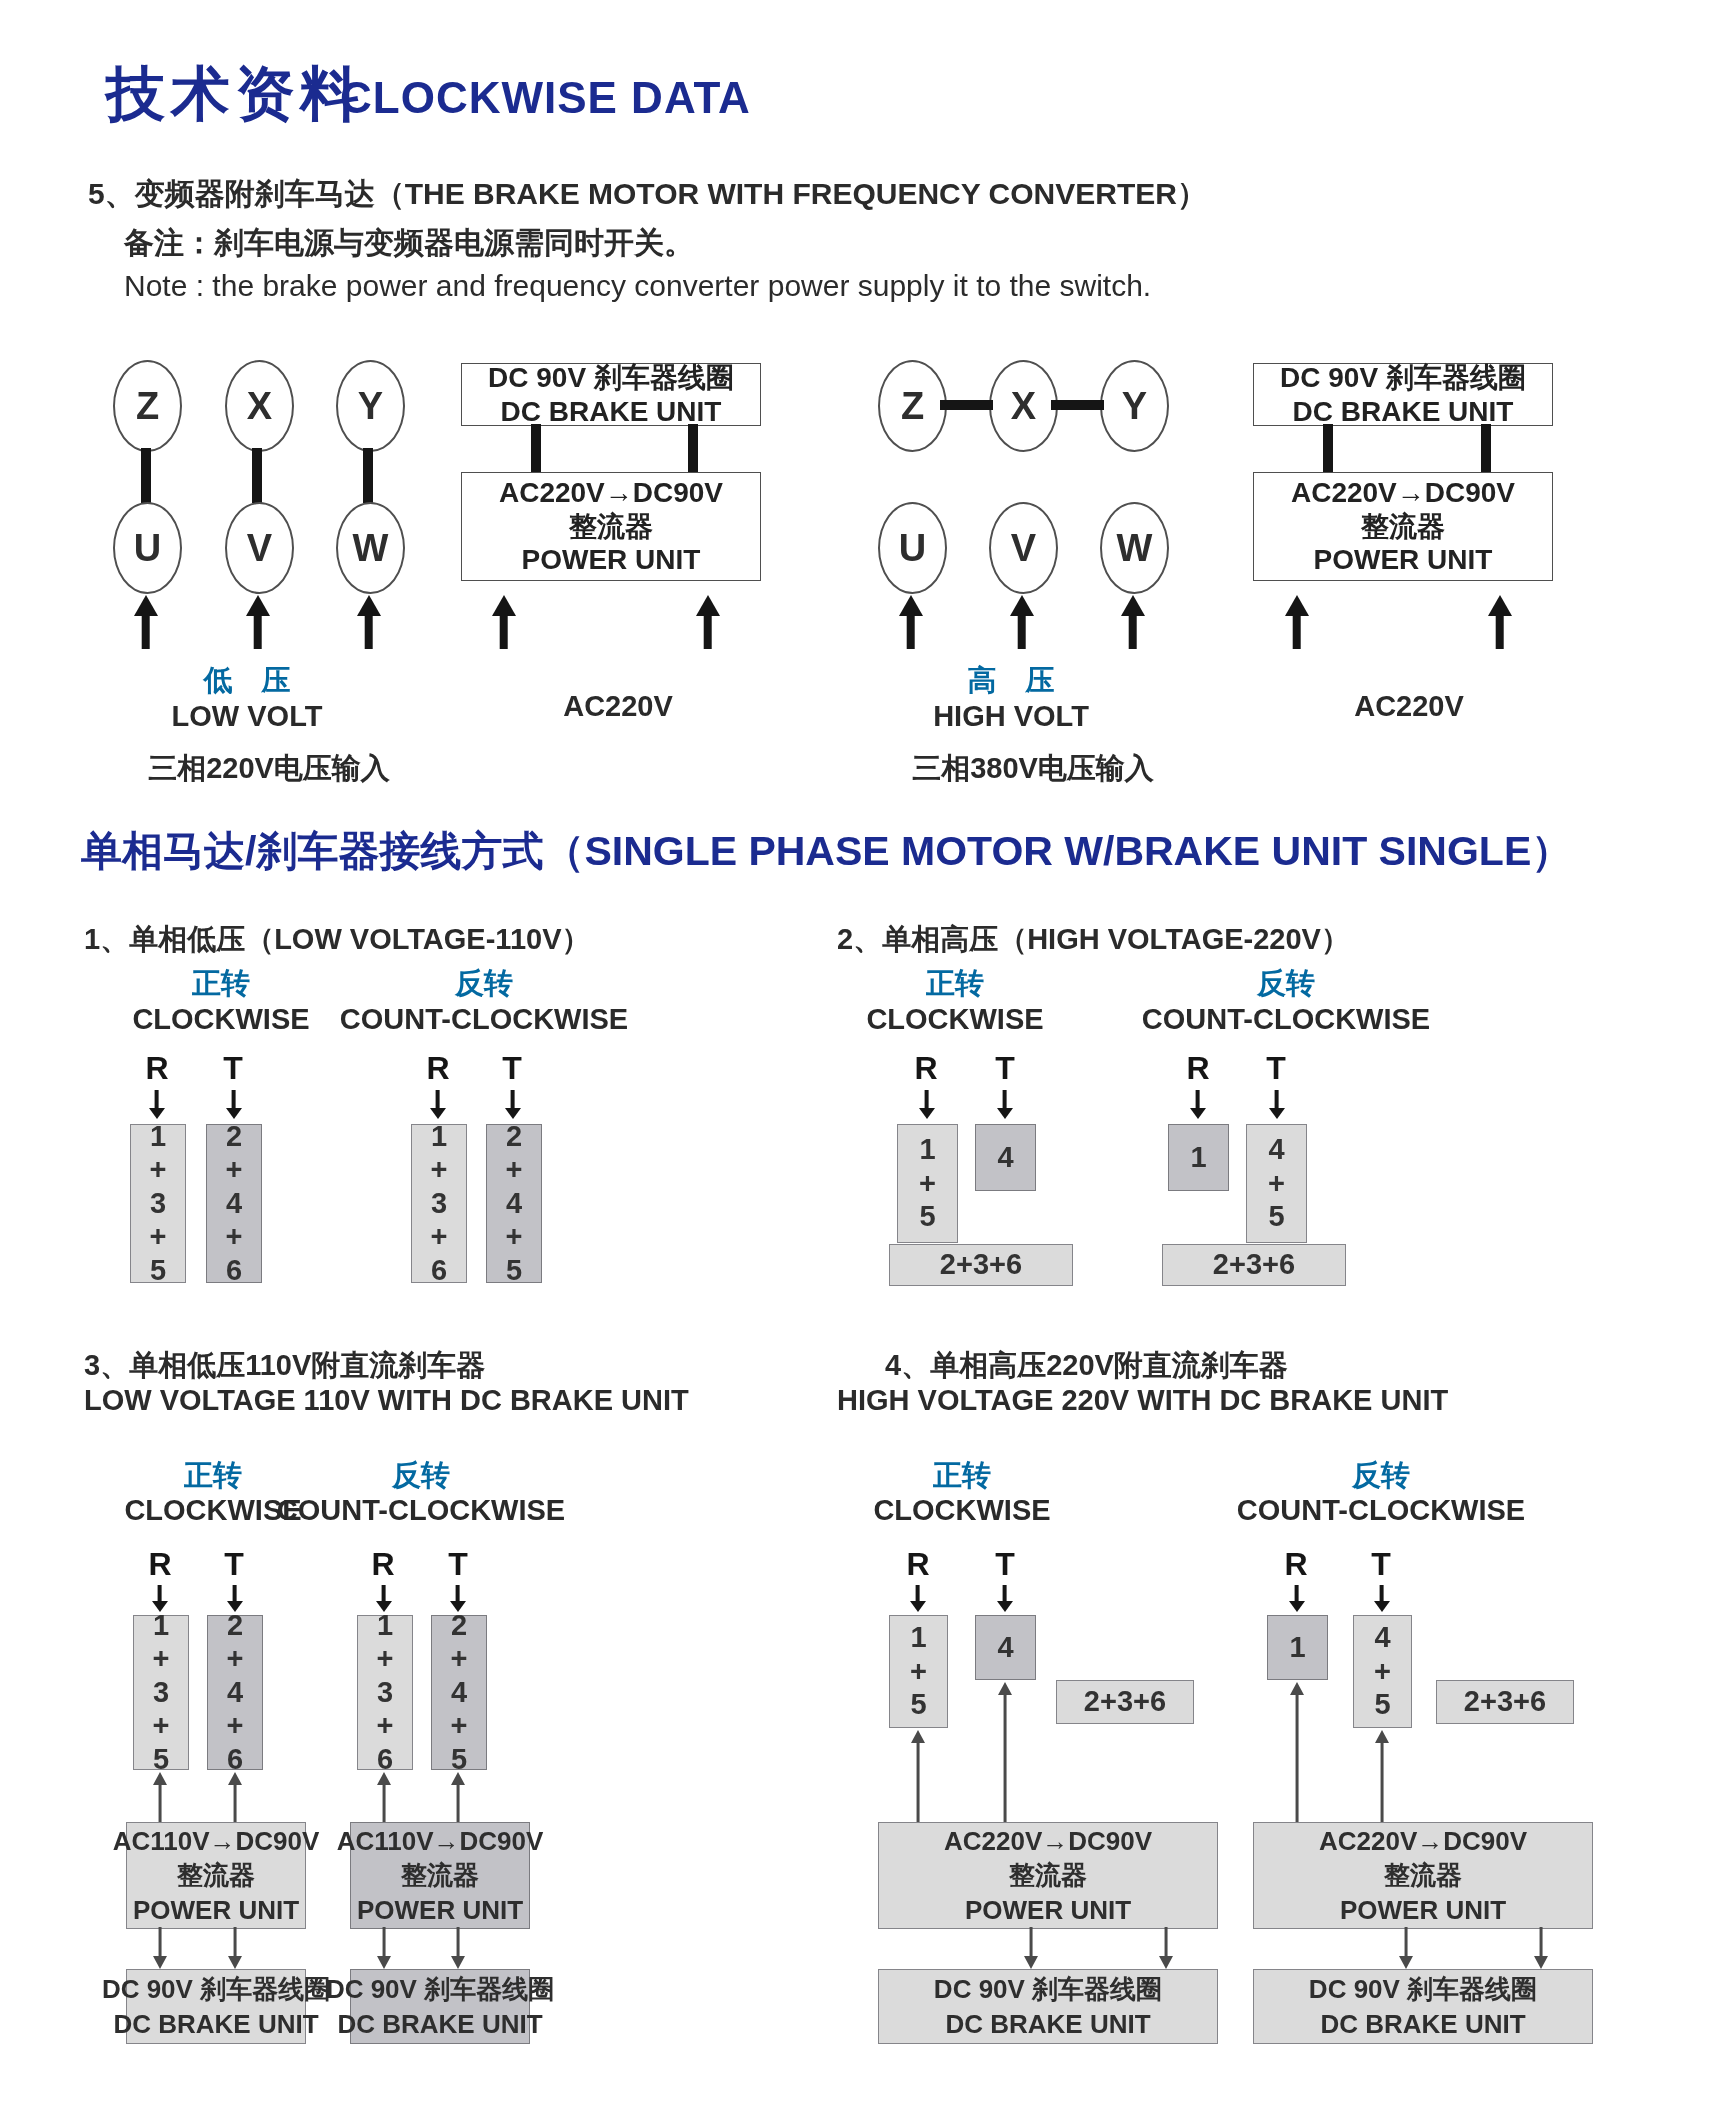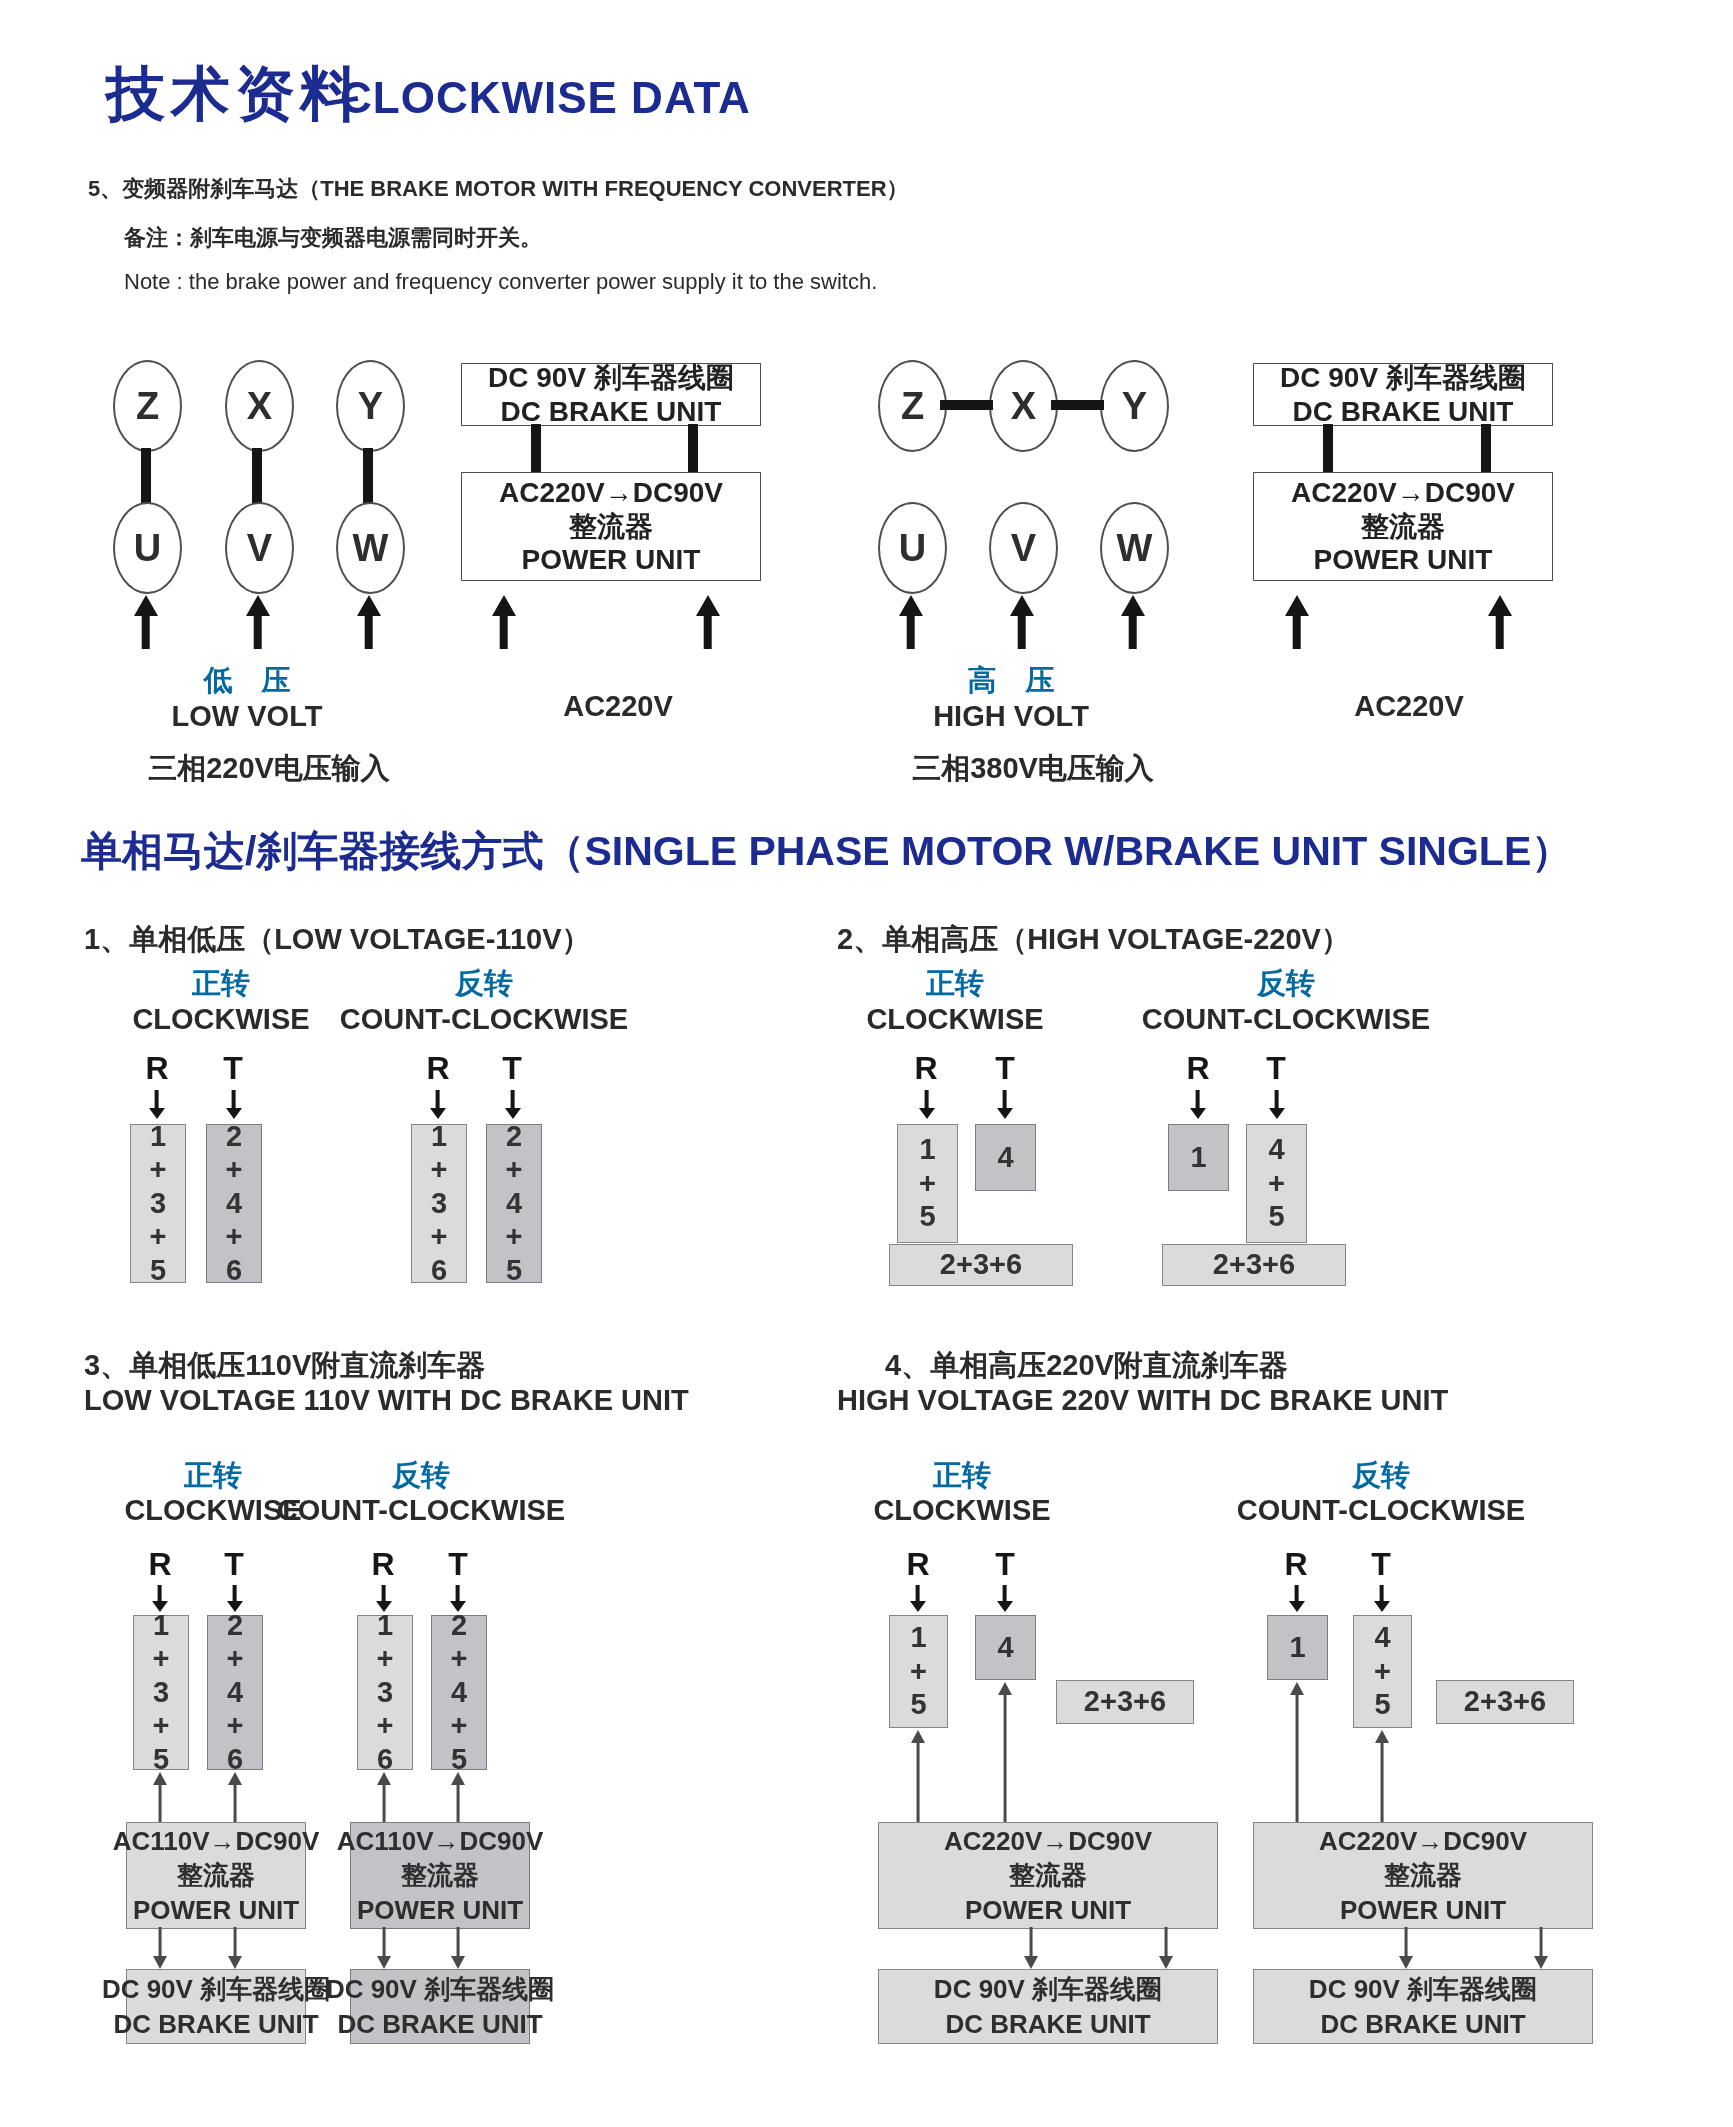--- a/index.html
+++ b/index.html
@@ -5,21 +5,21 @@
   html,body{margin:0;padding:0;background:#ffffff;}
   .page{position:relative;width:1734px;height:2128px;background:#ffffff;overflow:hidden;
         font-family:"Liberation Sans",sans-serif;color:#333;}
   .abs{position:absolute;}
   .cx{transform:translateX(-50%);}
   
   .hdr-zh{font-size:59px;font-weight:bold;color:#1b2b90;letter-spacing:5.7px;white-space:nowrap;margin-left:22px;}
   .hdr-en{font-size:44px;font-weight:600;color:#1b2b90;letter-spacing:1px;white-space:nowrap;}
   .blue-title{font-size:41px;font-weight:bold;color:#1b2b90;white-space:nowrap;}
   
-  .s5{font-size:22px;font-weight:600;color:#2b2b2b;white-space:nowrap;}
+  .s5{font-size:30px;font-weight:600;color:#2b2b2b;white-space:nowrap;}
   .s5.plain{font-weight:500;}
   .heading{font-size:29px;font-weight:600;color:#2b2b2b;white-space:nowrap;}
   .lab{font-size:29px;font-weight:600;color:#0369a1;text-align:center;white-space:nowrap;}
   .lab.b{font-weight:bold;color:#2a2a2a;}
   .rt-lab{font-size:32px;font-weight:bold;color:#161616;text-align:center;white-space:nowrap;}
   
   .ellipse{border:2.9px solid #4f4f4f;border-radius:50%;background:#fff;display:flex;
            align-items:center;justify-content:center;font-size:38px;font-weight:600;color:#2e2e2e;}
   
   .wb{border:1.9px solid #4f4f4f;background:#fff;display:flex;flex-direction:column;

